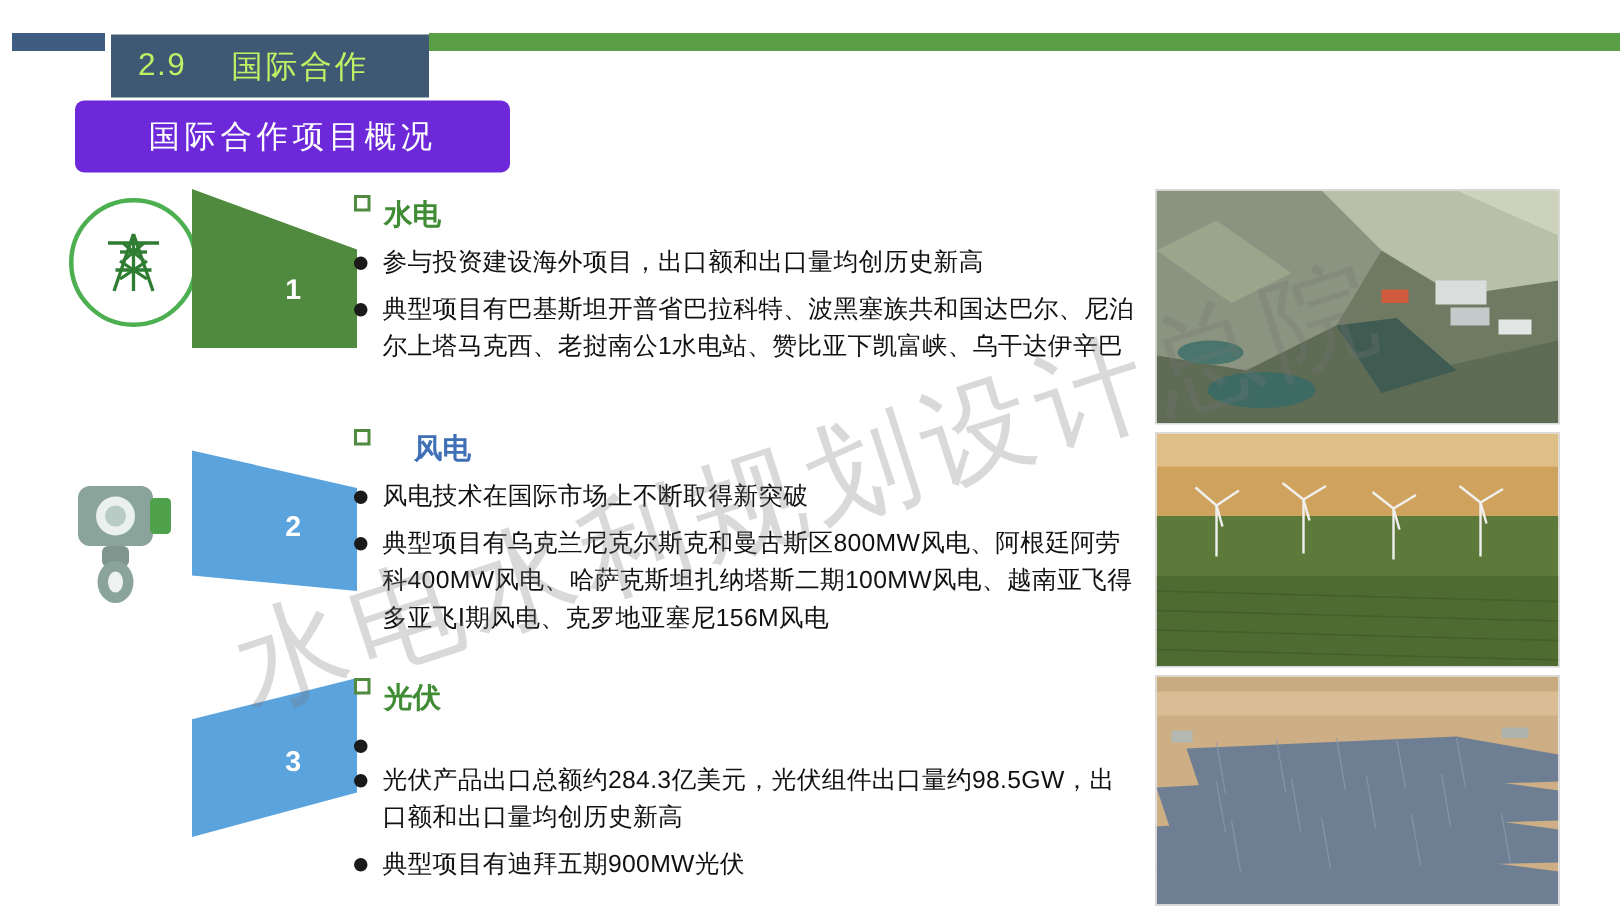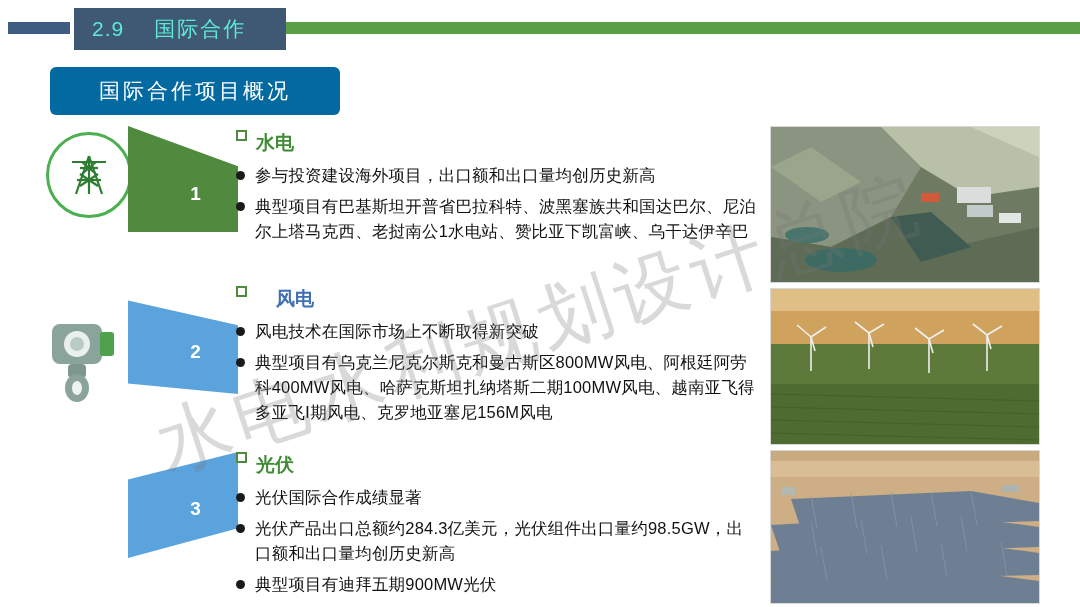--- a/index.html
+++ b/index.html
@@ -27,30 +27,30 @@
     position: absolute;
     left: 8px;
     top: 14px;
     width: 62px;
     height: 12px;
     background: #3f5d80;
   }
   .header-num-block {
     position: absolute;
     left: 74px;
-    top: 0;
+    top: 15px;
     height: 42px;
     min-width: 212px;
     background: #3f5873;
     display: flex;
     align-items: center;
     padding-left: 18px;
     padding-right: 18px;
     box-sizing: border-box;
-    color: #5eead4;
+    color: #bef264;
   }
   .header-num {
     font-size: 21px;
     letter-spacing: 1px;
   }
   .header-title {
     font-size: 21px;
     margin-left: 30px;
     letter-spacing: 2px;
   }
@@ -63,21 +63,21 @@
     background: #5a9e46;
   }
 
   
   .section-title {
     position: absolute;
     left: 50px;
     top: 67px;
     width: 290px;
     height: 48px;
-    background: #0369a1;
+    background: #6d28d9;
     border-radius: 6px;
     display: flex;
     align-items: center;
     justify-content: center;
     color: #ffffff;
     font-size: 21px;
     letter-spacing: 3px;
   }
 
   
@@ -301,21 +301,20 @@
   </div>
 </div>
 
 <div class="block block-3">
   <div class="block-head head-green">
     <span class="marker"></span>
     <span>光伏</span>
   </div>
   <div class="bullet-row">
     <span class="dot"></span>
-    <span class="bullet-text">光伏国际合作成绩显著</span>
   </div>
   <div class="bullet-row">
     <span class="dot"></span>
     <span class="bullet-text">光伏产品出口总额约284.3亿美元，光伏组件出口量约98.5GW，出口额和出口量均创历史新高</span>
   </div>
   <div class="bullet-row">
     <span class="dot"></span>
     <span class="bullet-text">典型项目有迪拜五期900MW光伏</span>
   </div>
 </div>

